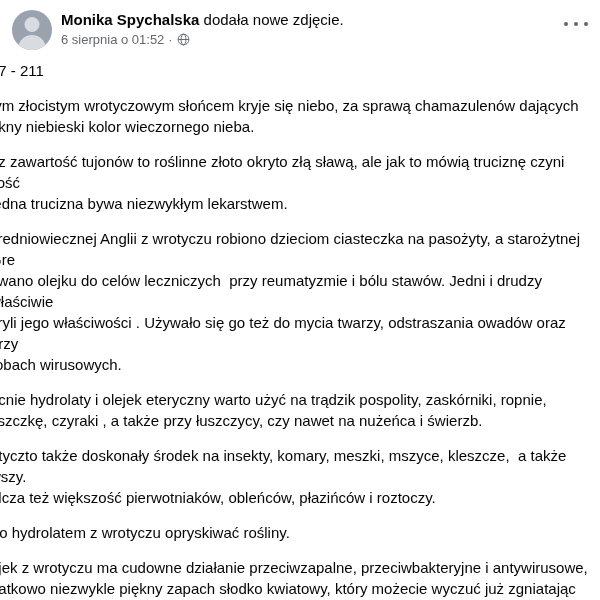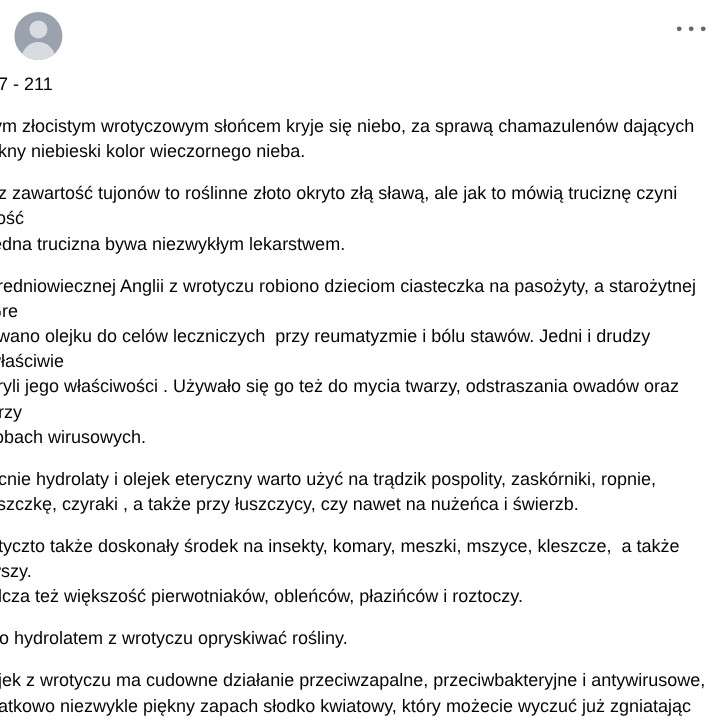--- a/index.html
+++ b/index.html
@@ -134,20 +134,37 @@
     width: 624px;
   }
 </style>
 </head>
 <body>
 
 <div class="post">
 
   <div class="post-header">
     <div class="avatar"></div>
+    <div class="header-text">
+      <div class="name-line">
+        <span class="author">Monika Spychalska</span>
+        <span class="action-text">dodała nowe zdjęcie.</span>
+      </div>
+      <div class="meta-line">
+        <span>6 sierpnia o 01:52</span>
+        <span class="meta-sep">·</span>
+        <span class="globe-icon">
+          <svg width="13" height="13" viewBox="0 0 16 16">
+            <circle cx="8" cy="8" r="6.6" fill="none" stroke="#65676b" stroke-width="1.2"></circle>
+            <ellipse cx="8" cy="8" rx="3" ry="6.6" fill="none" stroke="#65676b" stroke-width="1.2"></ellipse>
+            <line x1="1.4" y1="8" x2="14.6" y2="8" stroke="#65676b" stroke-width="1.2"></line>
+          </svg>
+        </span>
+      </div>
+    </div>
   </div>
 
   <div class="more-dots">
     <span></span>
     <span></span>
     <span></span>
   </div>
 
   <div class="post-body clip-left">
     <p class="para">07 - 211</p>

